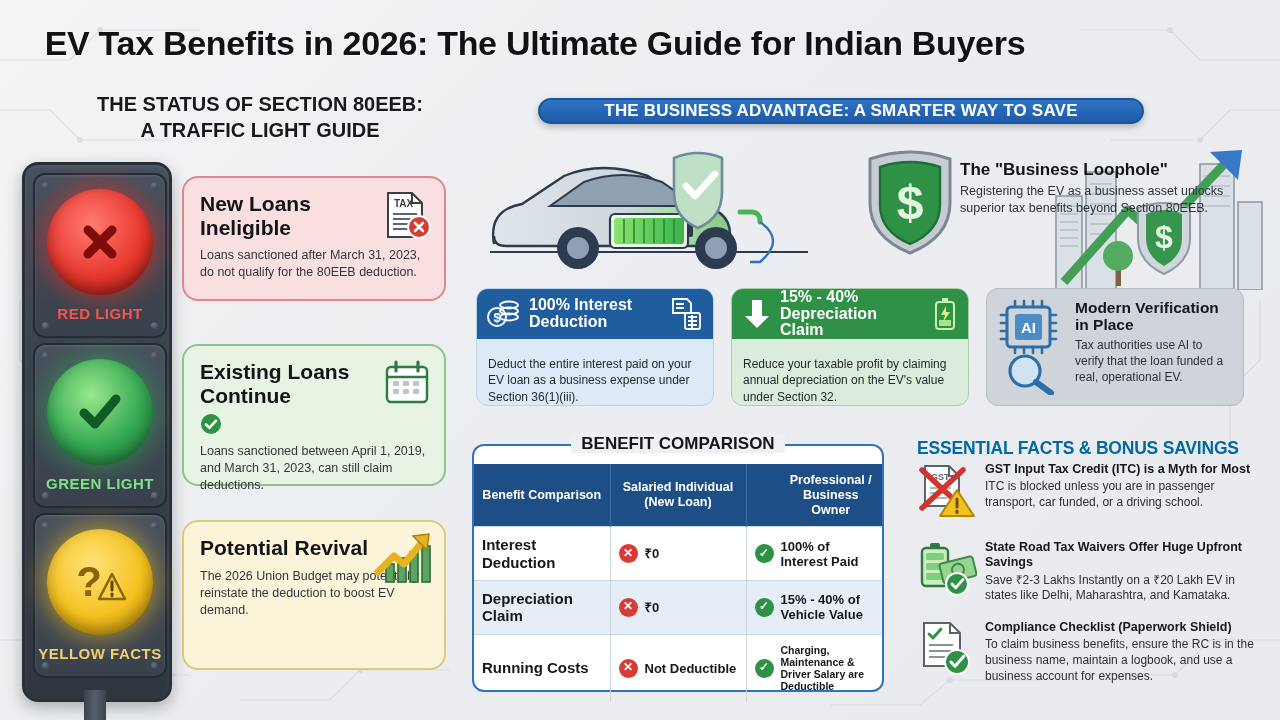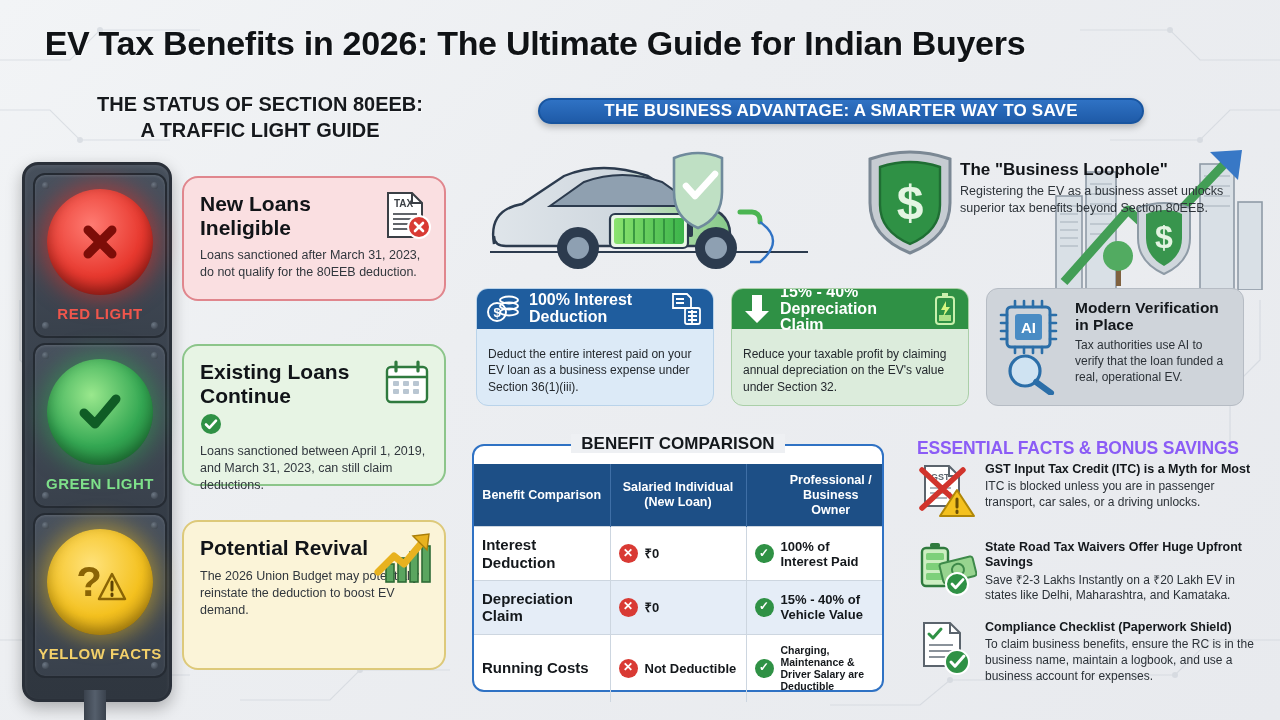--- a/index.html
+++ b/index.html
@@ -91,21 +91,21 @@
   .hero-art{ position:absolute; top:140px; left:478px; width:380px; height:140px; }
   .shield-big{ position:absolute; top:145px; left:862px; width:96px; height:112px; }
   .loophole{ position:absolute; top:160px; left:960px; width:280px; }
   .loophole h3{ font-size:17px; font-weight:bold; color:#111418; margin-bottom:3px; }
   .loophole p{ font-size:12.5px; color:#2e343a; line-height:1.34; }
   .city-art{ position:absolute; top:150px; left:1050px; width:230px; height:140px; opacity:.95; }
 
   
   .bcard{ position:absolute; top:288px; width:238px; height:118px;
           border-radius:12px; overflow:hidden; }
-  .bcard .head{ height:40px; display:flex; align-items:center; gap:8px; padding:0 10px; }
+  .bcard .head{ height:50px; display:flex; align-items:center; gap:8px; padding:0 10px; }
   .bcard .head .txt{ font-size:16px; font-weight:bold; color:#fff; line-height:1.06; flex:1; }
   .bcard .body{ padding:17px 11px; font-size:12px; line-height:1.37; color:#24292e; }
   .bcard.blue  { left:476px; background:#dceaf7; border:1px solid #b9d3ea; }
   .bcard.blue .head  { background:#1f5d9e; }
   .bcard.green { left:731px; background:#dcecdc; border:1px solid #aacfa8; }
   .bcard.green .head { background:#2f9145; }
   .bcard.gray  { left:986px; width:258px; background:#cfd4da; border:1px solid #b6bcc4;
                  display:flex; align-items:flex-start; gap:6px; padding:10px 10px; }
   .bcard.gray .ai-wrap{ width:72px; flex:0 0 72px; }
   .bcard.gray h4{ font-size:15.5px; font-weight:bold; color:#14181c; line-height:1.1; }
@@ -130,21 +130,21 @@
   .cell-val{ display:flex; align-items:center; gap:7px;
              font-size:13px; font-weight:bold; color:#14181c; line-height:1.16; }
   .cell-val.small{ font-size:10.5px; }
   .mark{ flex:0 0 19px; width:19px; height:19px; border-radius:50%;
          display:flex; align-items:center; justify-content:center;
          font-size:12px; color:#fff; font-weight:bold; }
   .mark.x{ background:#d93a34 } .mark.c{ background:#2f9145 }
 
   
   .facts-head{ position:absolute; left:917px; top:438px; font-size:17.5px;
-               font-weight:bold; color:#8b5cf6; letter-spacing:-.2px; }
+               font-weight:bold; color:#0369a1; letter-spacing:-.2px; }
   .fact{ position:absolute; left:917px; width:338px; display:flex; gap:8px; }
   .fact .fico{ flex:0 0 60px; width:60px; height:56px; }
   .fact h5{ font-size:12.5px; font-weight:bold; color:#14181c; line-height:1.22; }
   .fact p{ font-size:12px; color:#2b3137; line-height:1.32; margin-top:2px; }
   .fact.f1{ top:462px } .fact.f2{ top:540px } .fact.f3{ top:620px }
 </style>
 </head>
 <body>
 
 <svg class="circuit-bg" viewBox="0 0 1280 720">
@@ -528,21 +528,21 @@
         <path d="M13 26 H34"></path>
         <path d="M13 31 H34"></path>
         <path d="M13 36 H30"></path>
       </g>
     <path d="M5 8 L46 46 M46 8 L5 46" stroke="#d1342c" stroke-width="5.5" stroke-linecap="round"></path>
     <path d="M40 28 L57 54 H23 Z" fill="#f4c11f" stroke="#b08708" stroke-width="2" stroke-linejoin="round"></path>
     <path d="M40 37 v8 M40 49 v1.6" stroke="#6b4f04" stroke-width="3" stroke-linecap="round"></path>
   </svg>
   <div style="flex:1">
     <h5>GST Input Tax Credit (ITC) is a Myth for Most</h5>
-    <p>ITC is blocked unless you are in passenger transport, car sales, or a driving unlocks.</p>
+    <p>ITC is blocked unless you are in passenger transport, car funded, or a driving school.</p>
   </div>
 </div>
 
 <div class="fact f2">
   <svg class="fico" viewBox="0 0 60 56">
     <rect x="5" y="8" width="26" height="38" rx="4" fill="#cdeec2" stroke="#2f7a3e" stroke-width="2.4"></rect>
     <rect x="13" y="3" width="10" height="5" rx="2" fill="#2f7a3e"></rect>
     <g fill="#7ed07a">
         <rect x="9" y="13" width="18" height="7" rx="1.5"></rect>
         <rect x="9" y="23" width="18" height="7" rx="1.5"></rect>

